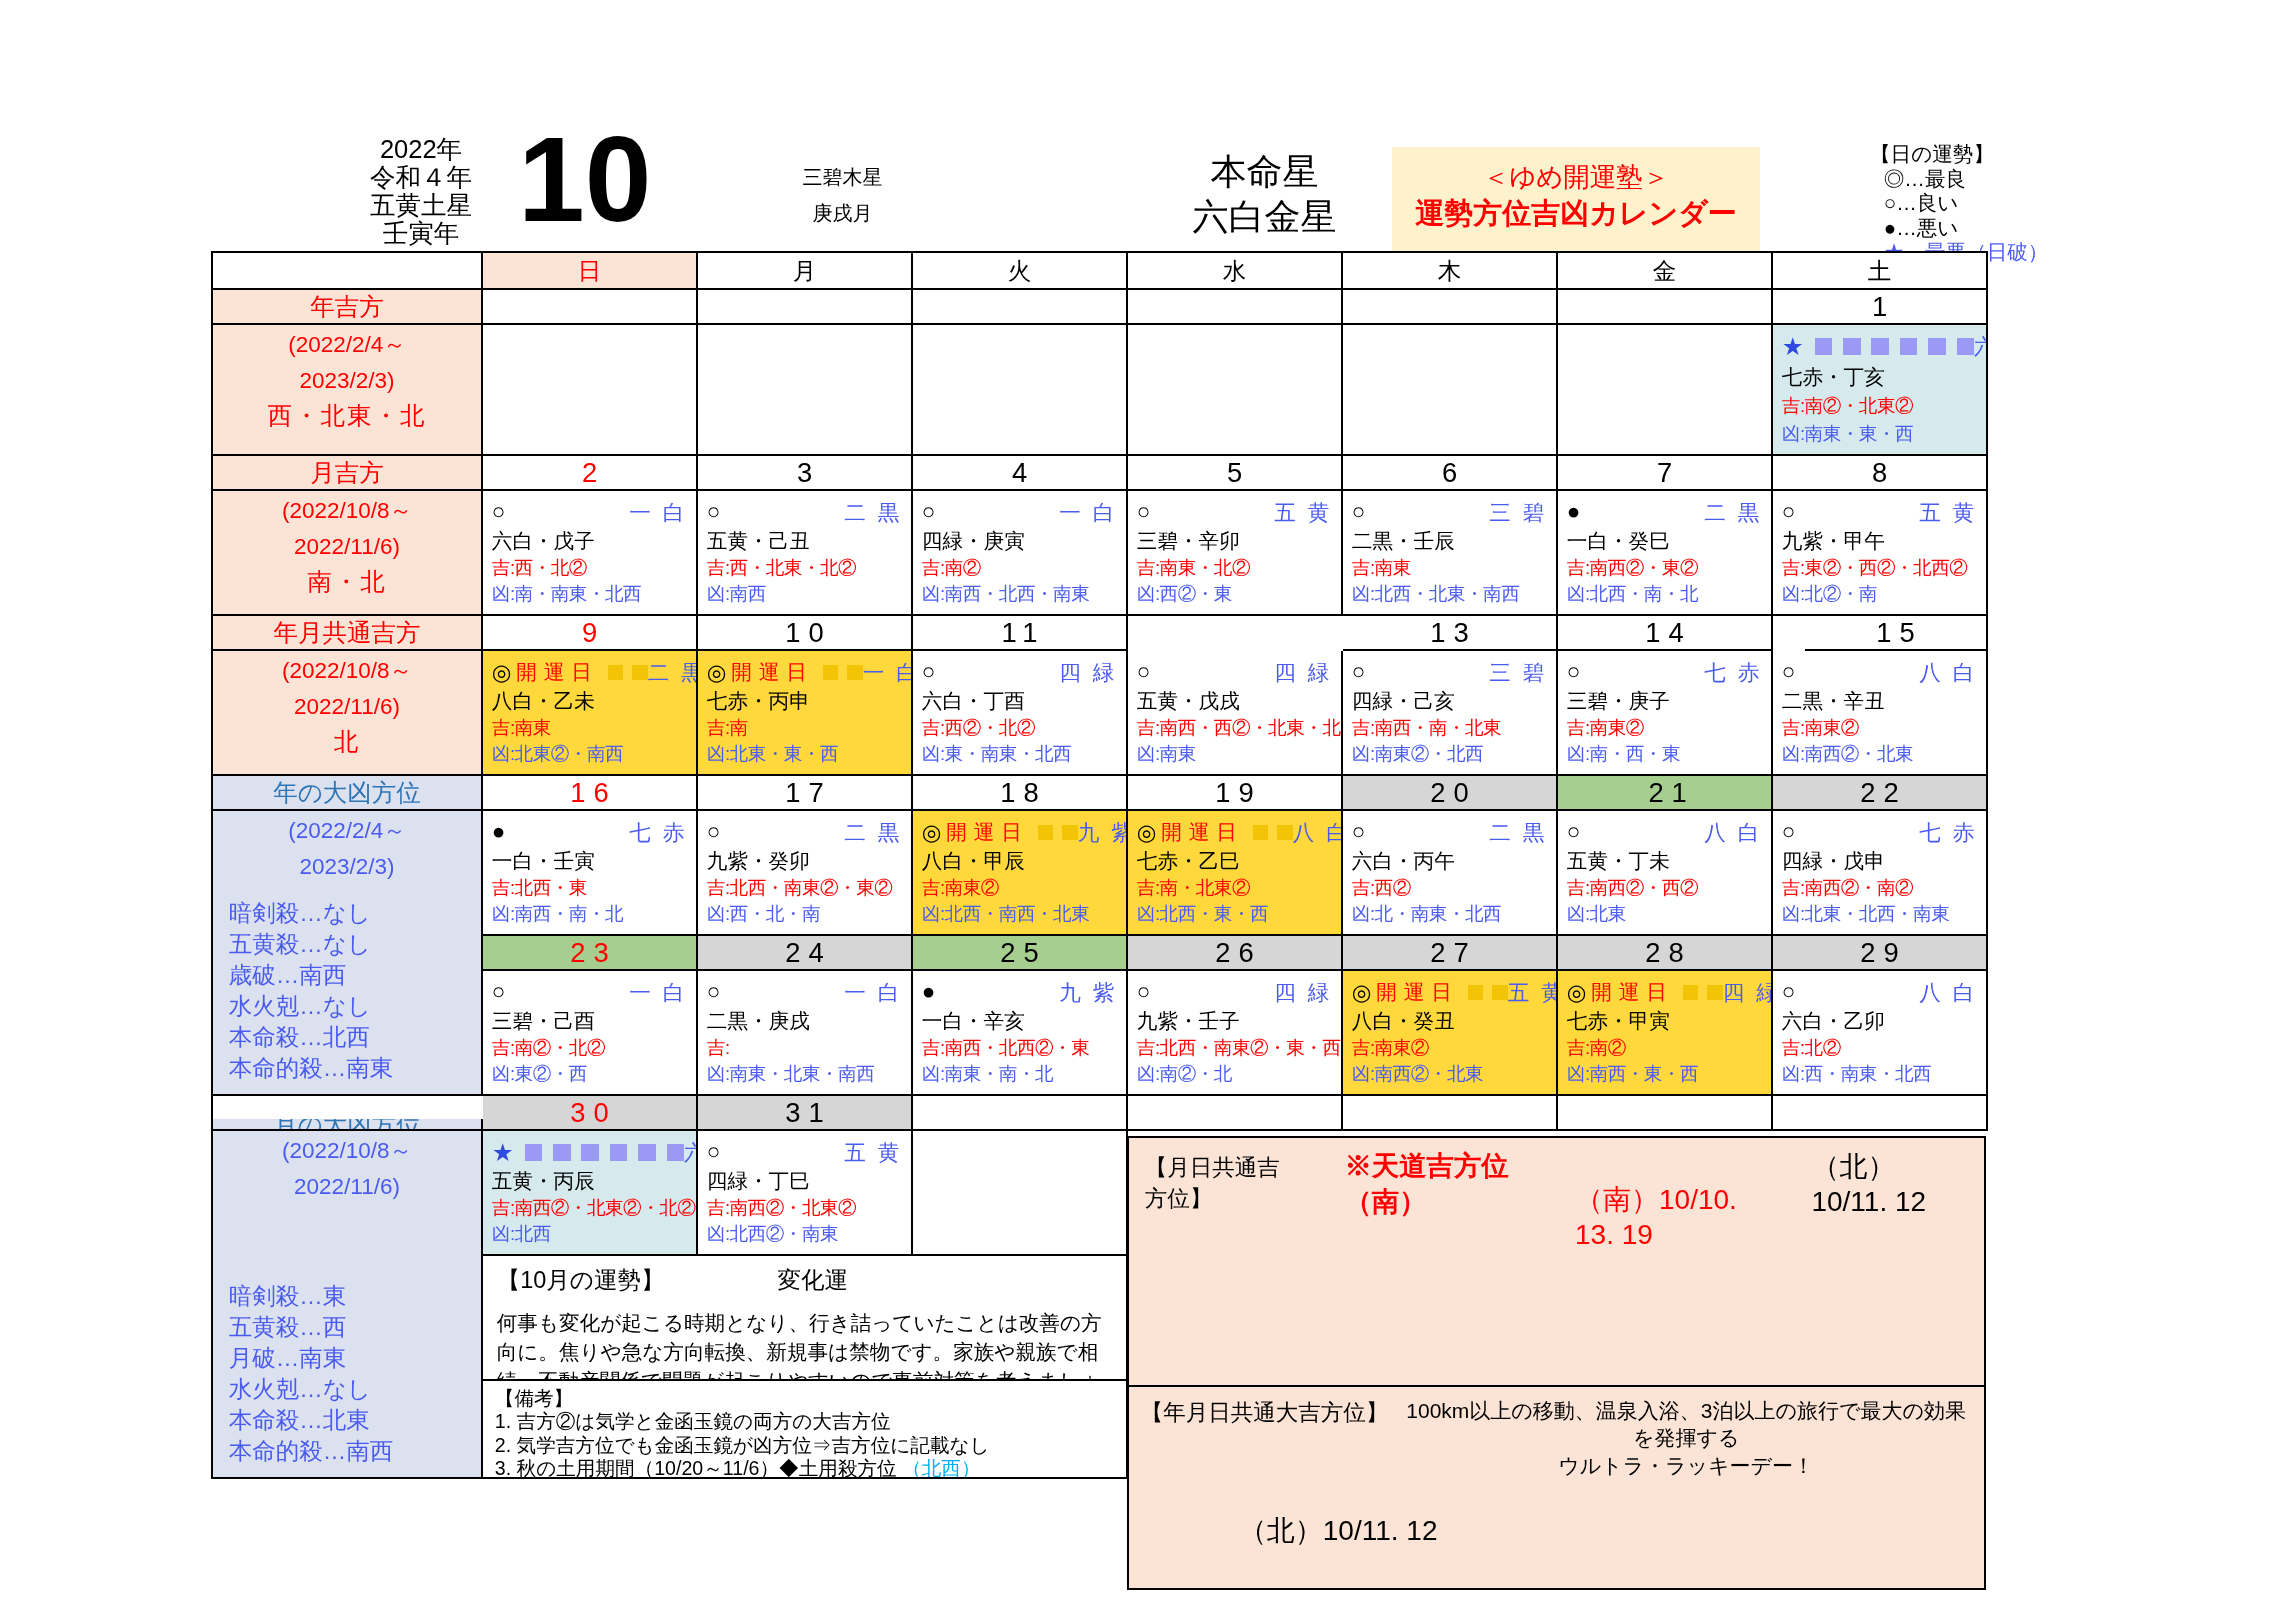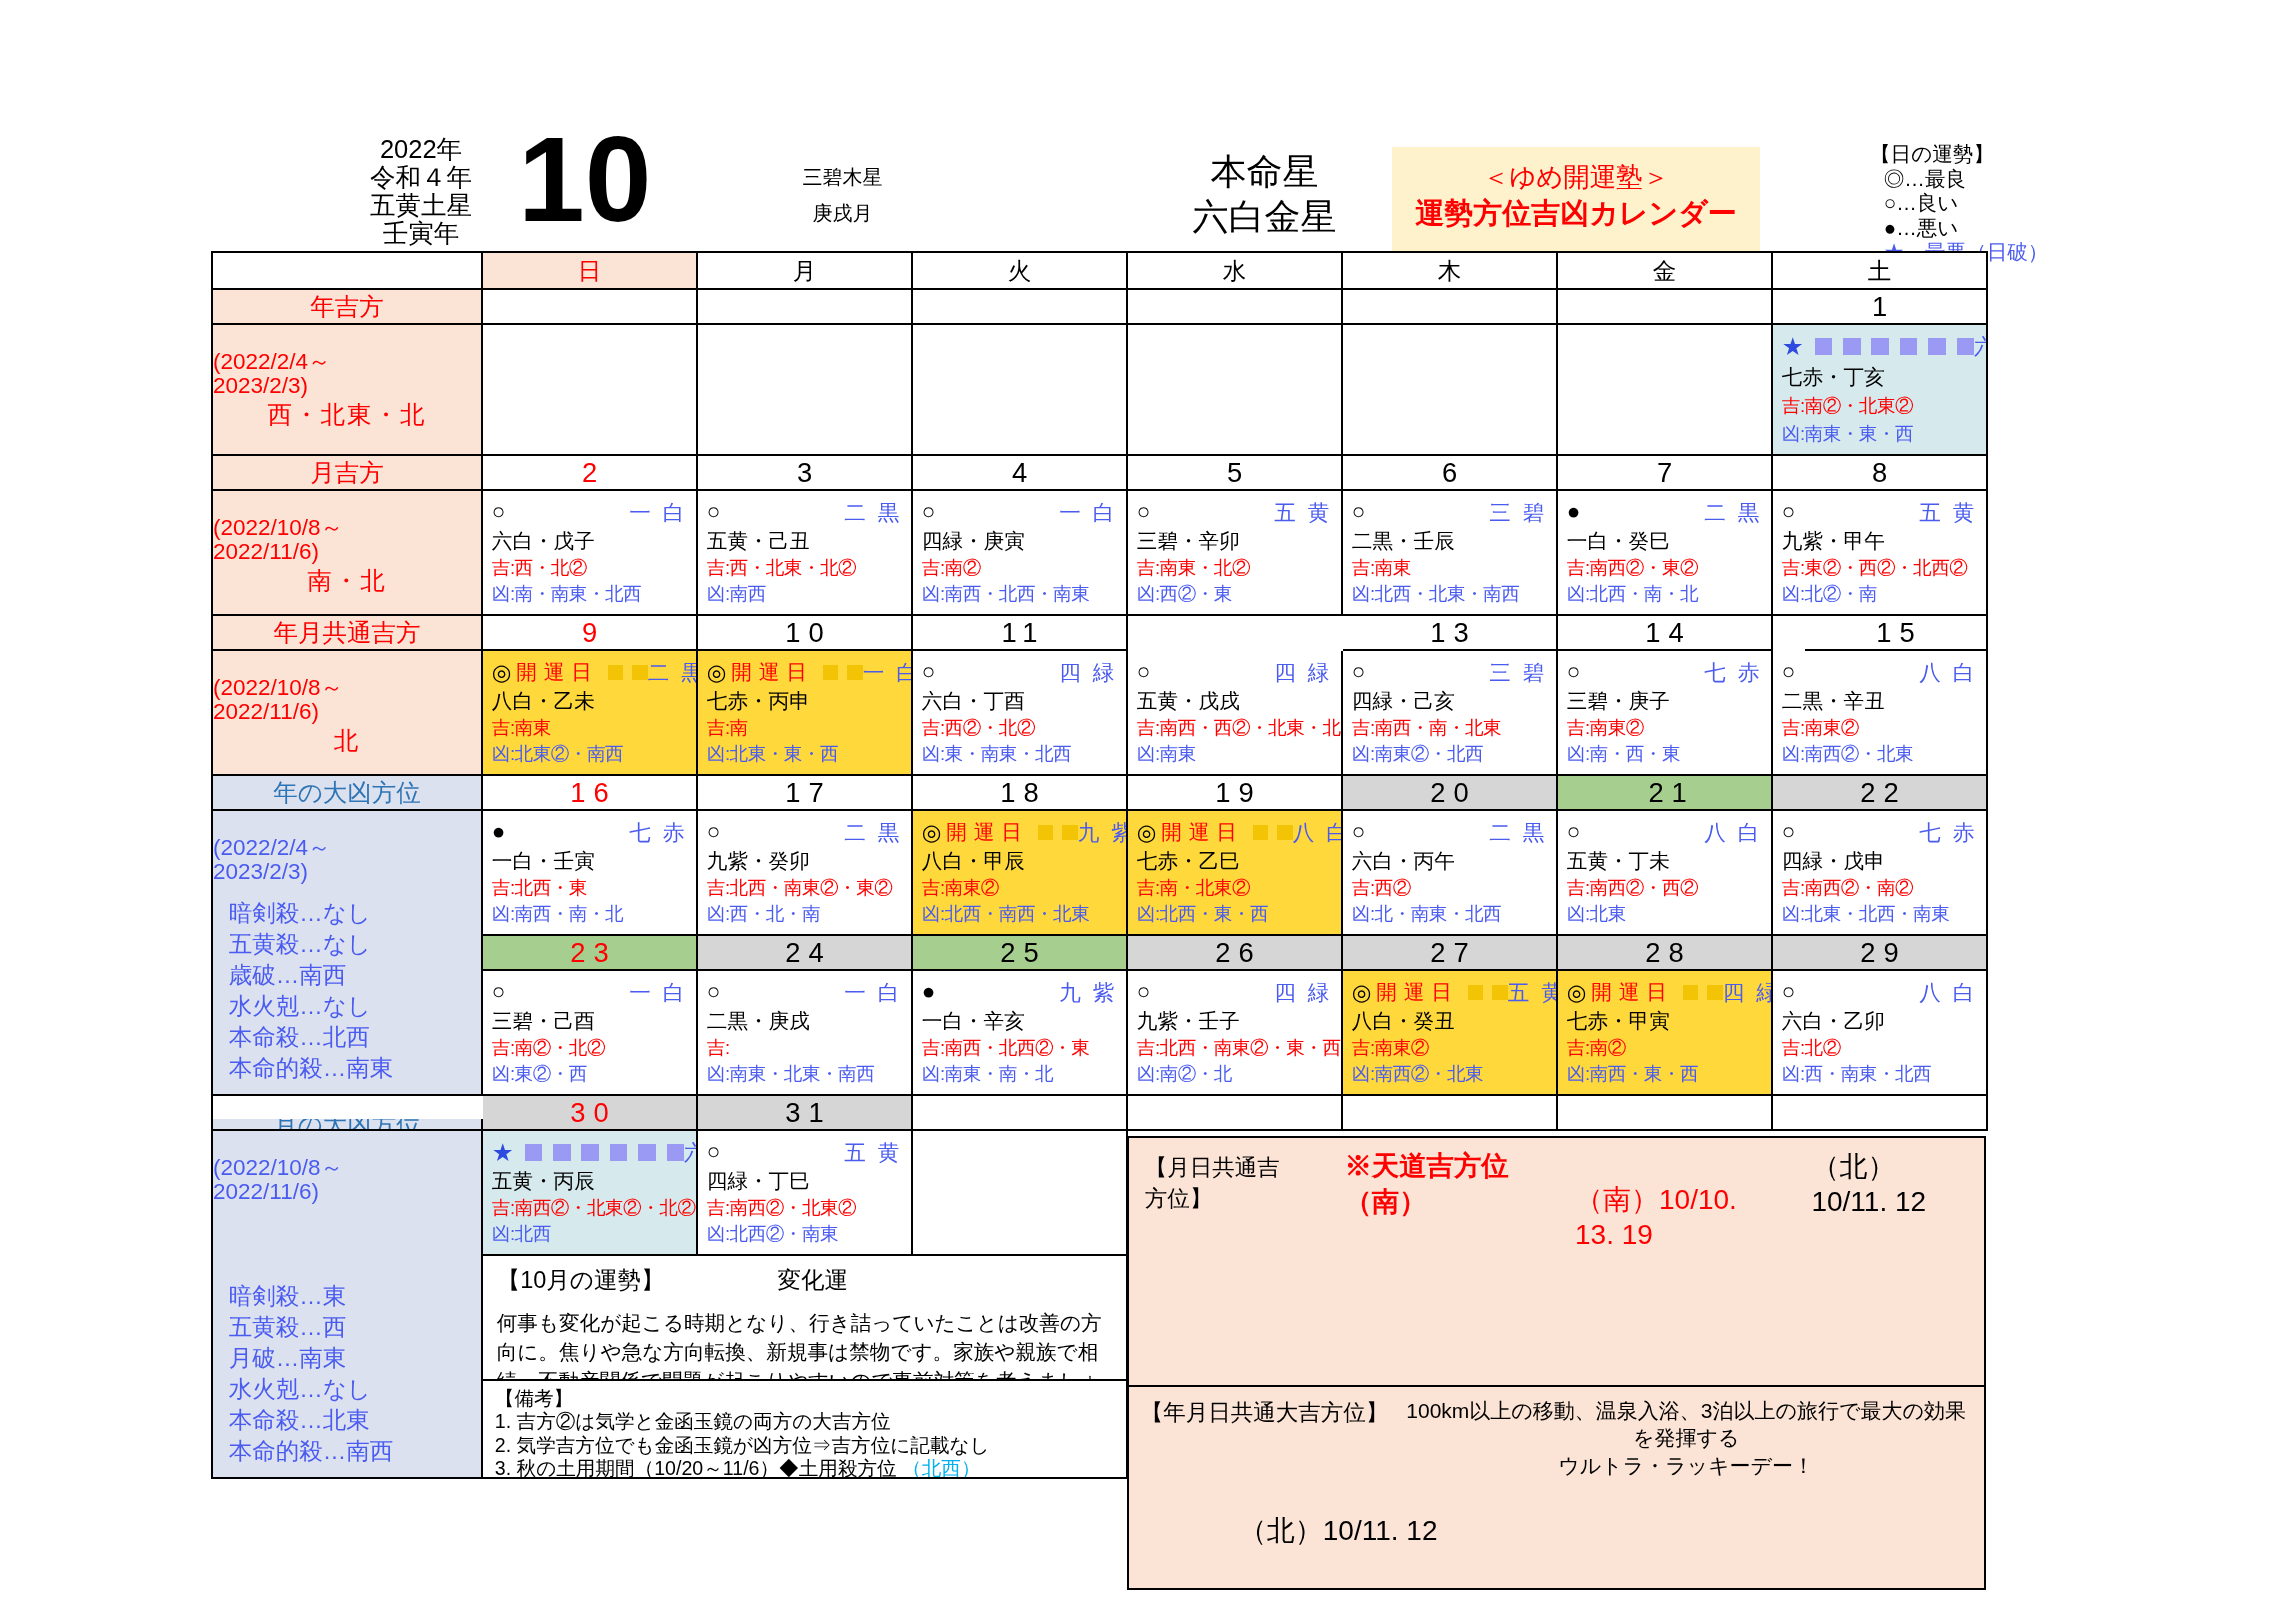--- a/index.html
+++ b/index.html
@@ -56,21 +56,21 @@
   .kyo{color:#4a5bef;}
   .fit{font-size:18.6px;letter-spacing:-0.5px;white-space:nowrap;}
 
   
   .sb-title{display:flex;align-items:center;justify-content:center;font-size:24.5px;}
   .sb-title.kichi{background:#fbe3d5;color:#ff0000;}
   .sb-title.kyo{background:#dce1f0;color:#2e75b6;}
   .sb-detail{display:flex;flex-direction:column;font-size:22.5px;}
   .sb-detail.kichi{background:#fbe3d5;}
   .sb-detail.kyo{background:#dce1f0;}
-  .sb-period{white-space:pre-line;padding-top:25px;line-height:24px;}
+  .sb-period{white-space:pre-line;text-align:center;padding-top:2px;line-height:36px;}
   .sb-dir{text-align:center;margin-top:auto;margin-bottom:31px;font-size:24.5px;letter-spacing:2px;}
   .sb-lines{margin-top:auto;padding:0 0 9.8px 15.7px;line-height:31px;font-size:23.5px;}
 
   
   .unsei{padding:7.8px 13.7px;font-size:20.6px;background:#fff;}
   .unsei-top{display:flex;gap:113px;font-size:23.5px;margin-bottom:11.8px;}
   .unsei-para{line-height:29px;}
   .biko{padding:4.9px 11.8px;font-size:19.6px;line-height:22.5px;background:#fff;}
   .biko-line{margin-top:1px;}
 

